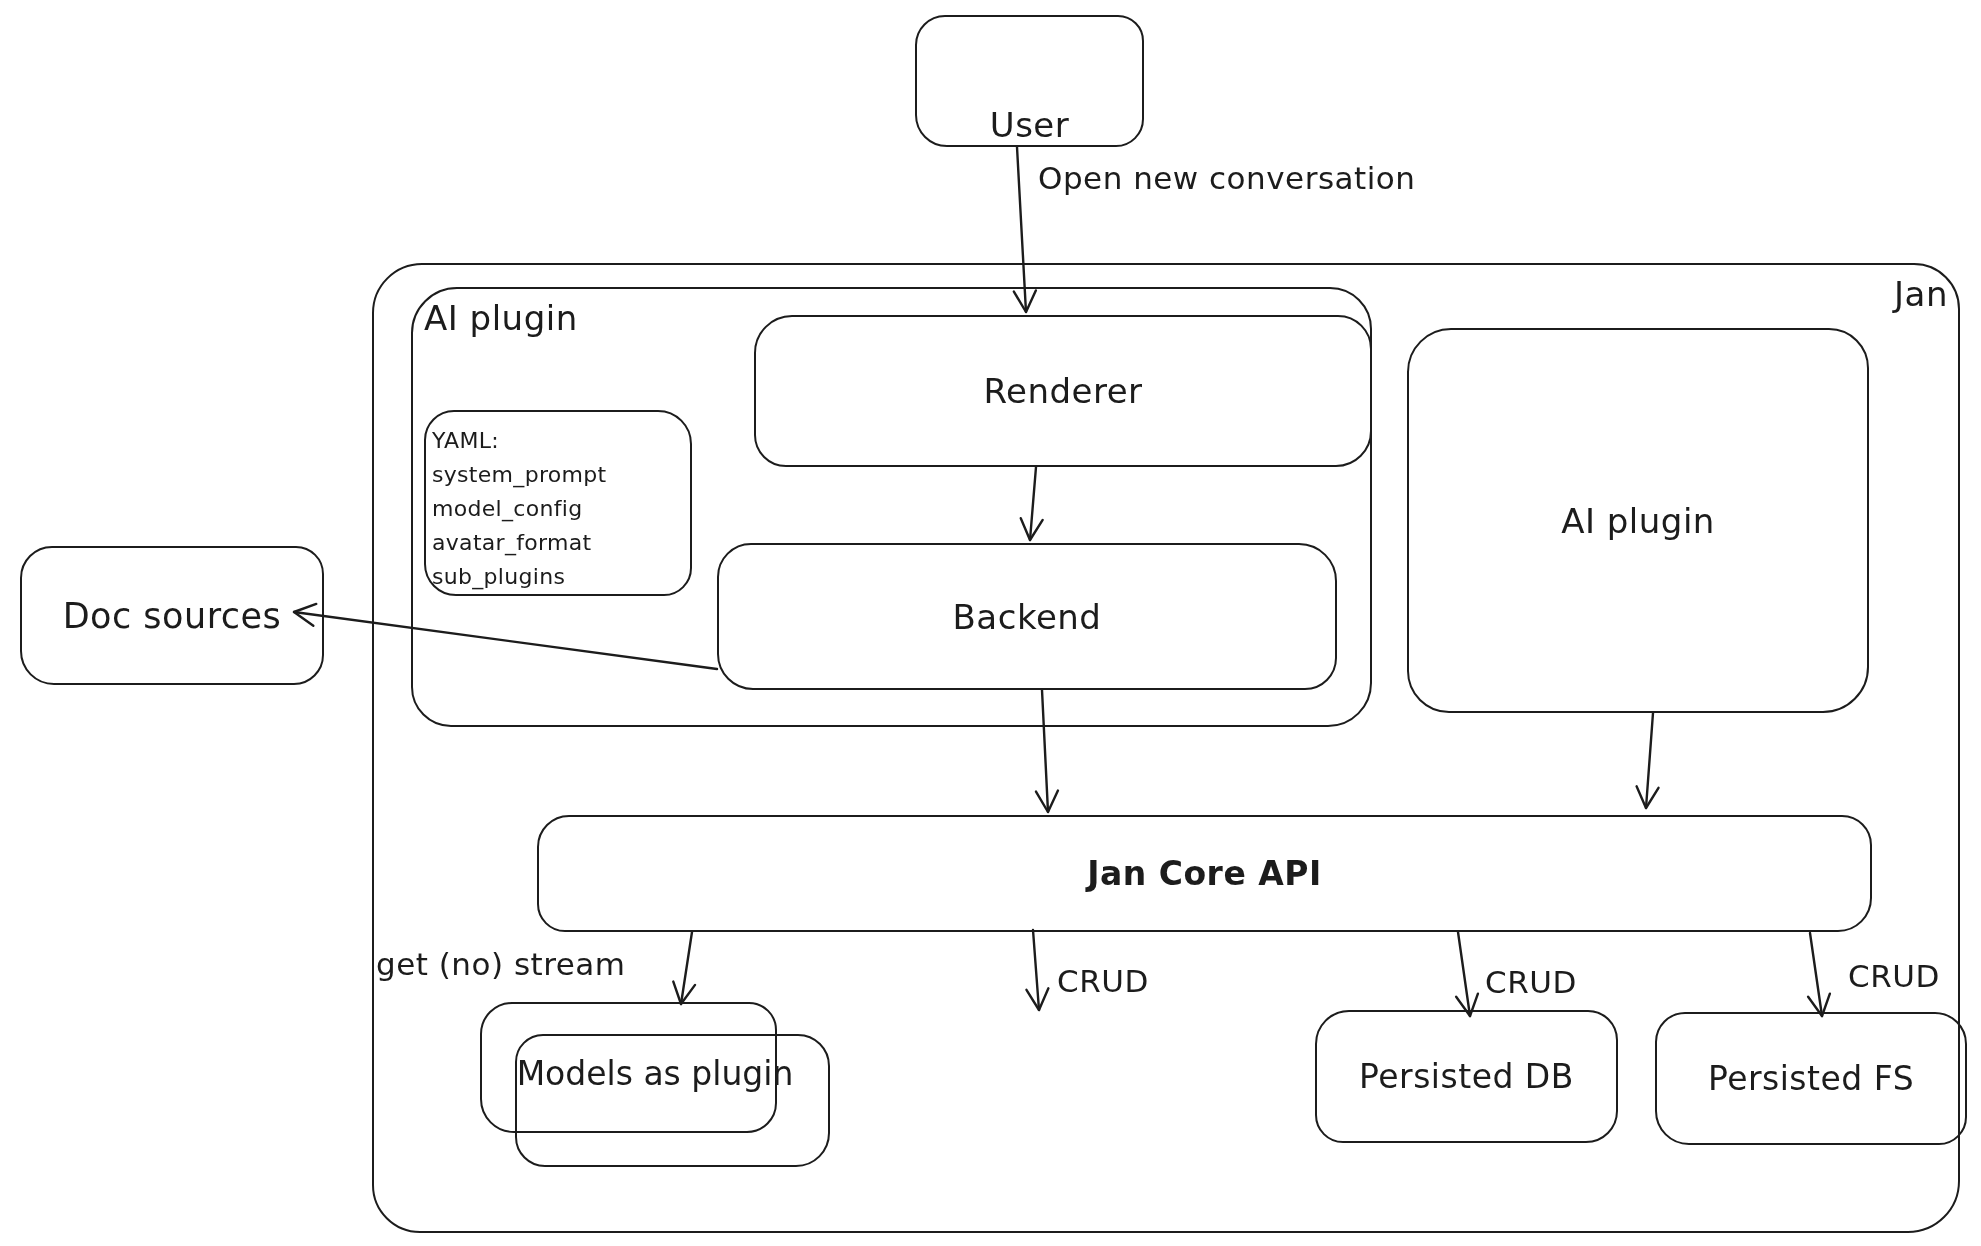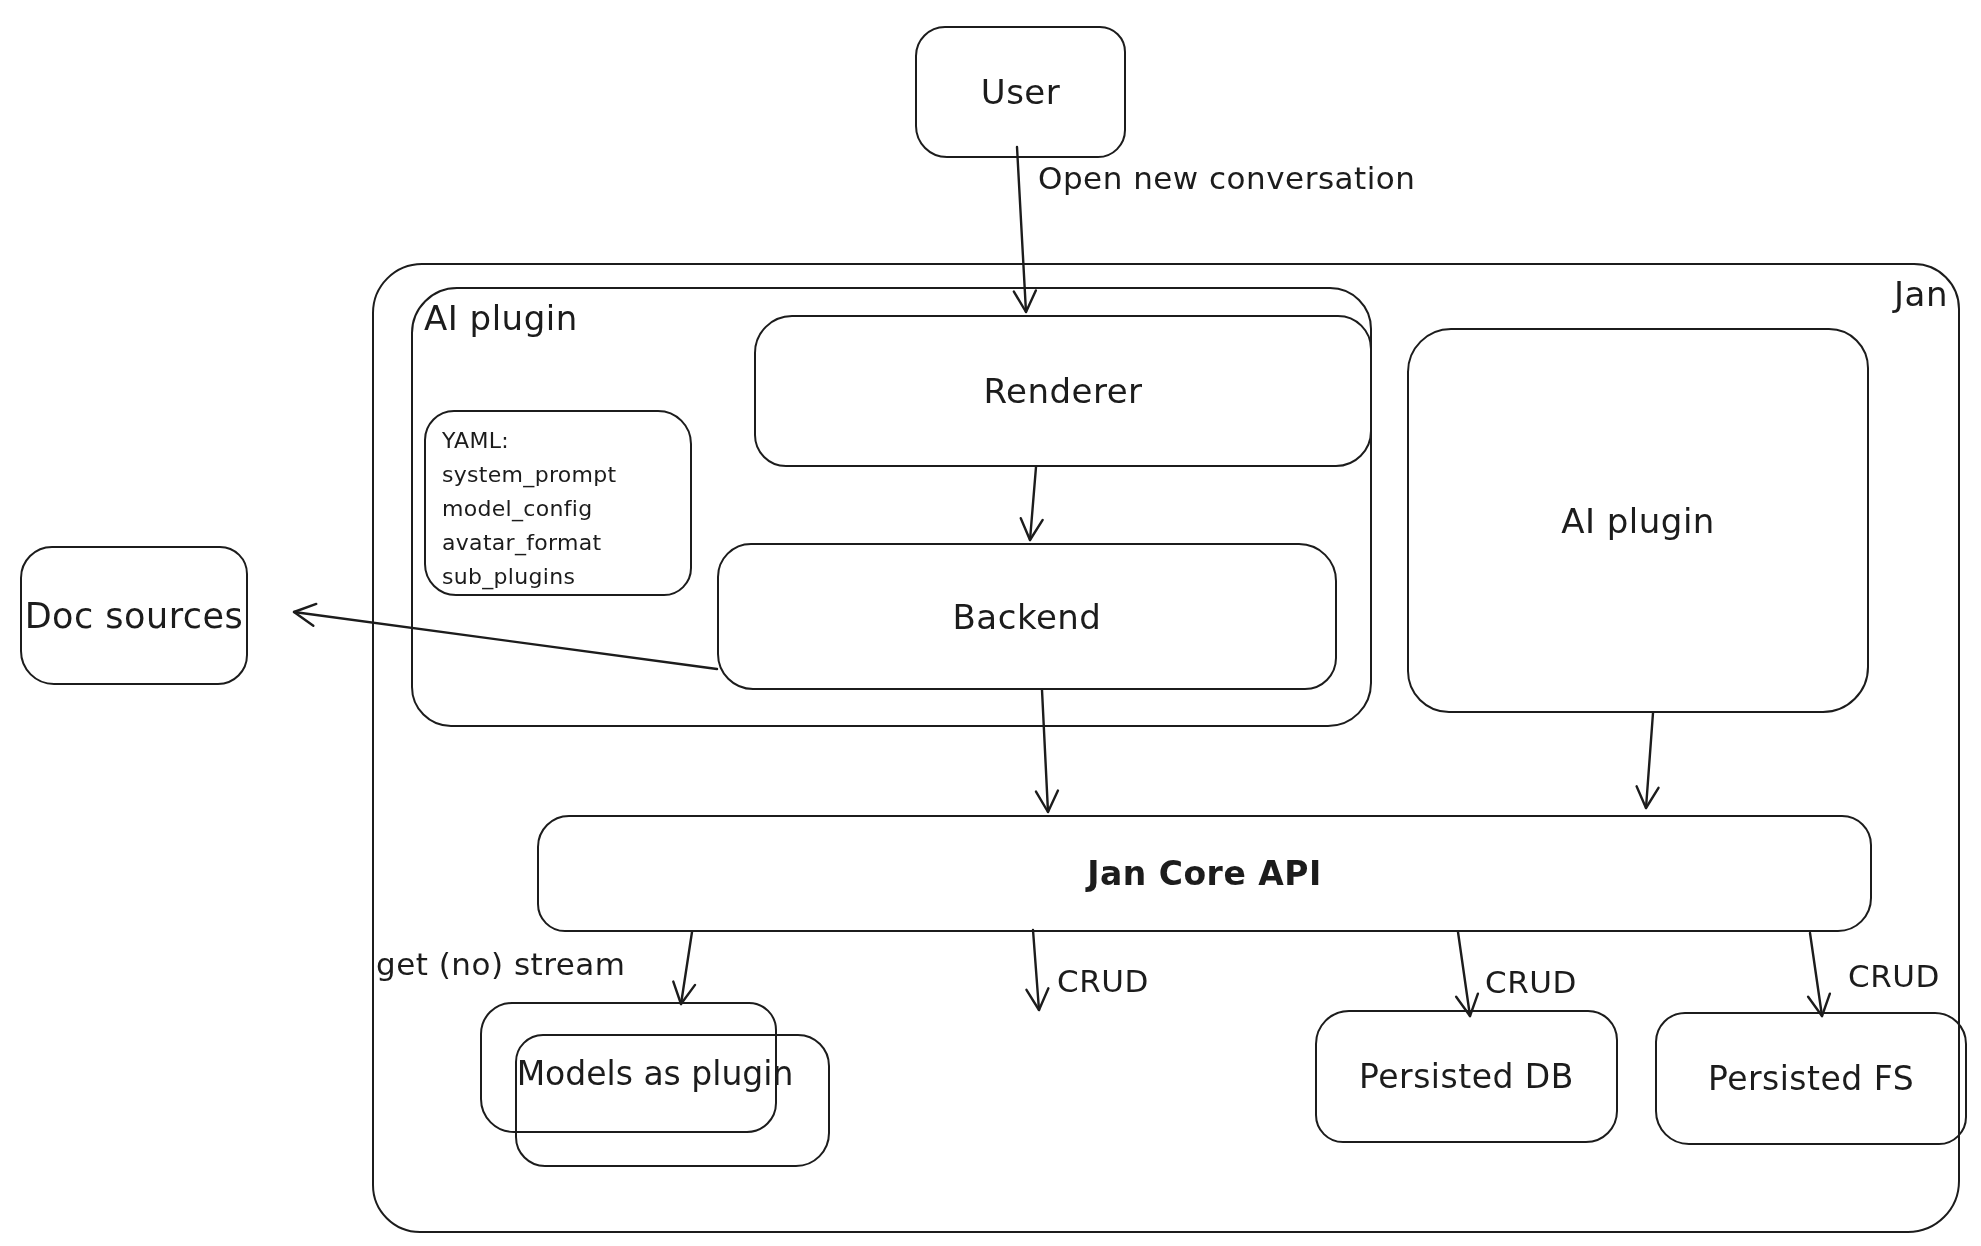--- a/index.html
+++ b/index.html
@@ -31,42 +31,42 @@
     position:absolute;
     font-size:31px;
     letter-spacing:0.5px;
     white-space:nowrap;
   }
   .two-line{white-space:normal;line-height:44px;font-size:33px;}
   .flow-label{line-height:46px;}
   #yaml-box{
     align-items:flex-start;justify-content:flex-start;
     text-align:left;
-    padding:12px 10px 0 16px;
+    padding:12px 10px 0 6px;
     border-radius:30px 34px 28px 32px;
   }
   .yaml-text{font-size:22px;line-height:34px;letter-spacing:0.3px;}
   svg.arrows{
     position:absolute;left:0;top:0;
     pointer-events:none;
   }
   .free-label{position:absolute;}
 </style>
 </head>
 <body>
 
 <div id="canvas">
 
   <div class="box container-box" style="left:372px;top:263px;width:1588px;height:970px;border-radius:50px 46px 52px 48px;"></div>
   <div class="corner-label" style="left:1798px;top:274px;width:150px;text-align:right;">Jan</div>
 
   <div class="box container-box" style="left:411px;top:287px;width:961px;height:440px;border-radius:46px 42px 44px 40px;"></div>
   <div class="corner-label" style="left:424px;top:298px;">AI plugin</div>
 
-  <div class="box" style="left:915px;top:26px;width:211px;height:132px;border-radius:30px 26px 28px 32px;">
+  <div class="box" style="left:915px;top:15px;width:229px;height:132px;border-radius:30px 26px 28px 32px;align-items:flex-end;">
     <span class="box-label">User</span>
   </div>
 
   <div class="box" style="left:718px;top:315px;width:618px;height:152px;border-radius:38px 34px 36px 32px;margin-left:36px;">
     <span class="box-label">Renderer</span>
   </div>
 
   <div class="box" id="yaml-box" style="left:424px;top:410px;width:268px;height:186px;">
     <div>
       <div class="yaml-text">YAML:</div>
@@ -74,21 +74,21 @@
       <div class="yaml-text">model_config</div>
       <div class="yaml-text">avatar_format</div>
       <div class="yaml-text">sub_plugins</div>
     </div>
   </div>
 
   <div class="box" style="left:717px;top:543px;width:620px;height:147px;border-radius:34px 38px 32px 36px;">
     <span class="box-label">Backend</span>
   </div>
 
-  <div class="box" style="left:20px;top:546px;width:228px;height:139px;border-radius:32px 28px 30px 34px;">
+  <div class="box" style="left:20px;top:546px;width:304px;height:139px;border-radius:32px 28px 30px 34px;">
     <span class="box-label" style="font-size:35px;">Doc sources</span>
   </div>
 
   <div class="box" style="left:1407px;top:328px;width:462px;height:385px;border-radius:44px 40px 46px 42px;">
     <span class="box-label">AI plugin</span>
   </div>
 
   <div class="box" style="left:537px;top:815px;width:1335px;height:117px;border-radius:32px 30px 34px 28px;">
     <span class="box-label" style="font-size:33px;font-weight:bold;">Jan Core API</span>
   </div>

